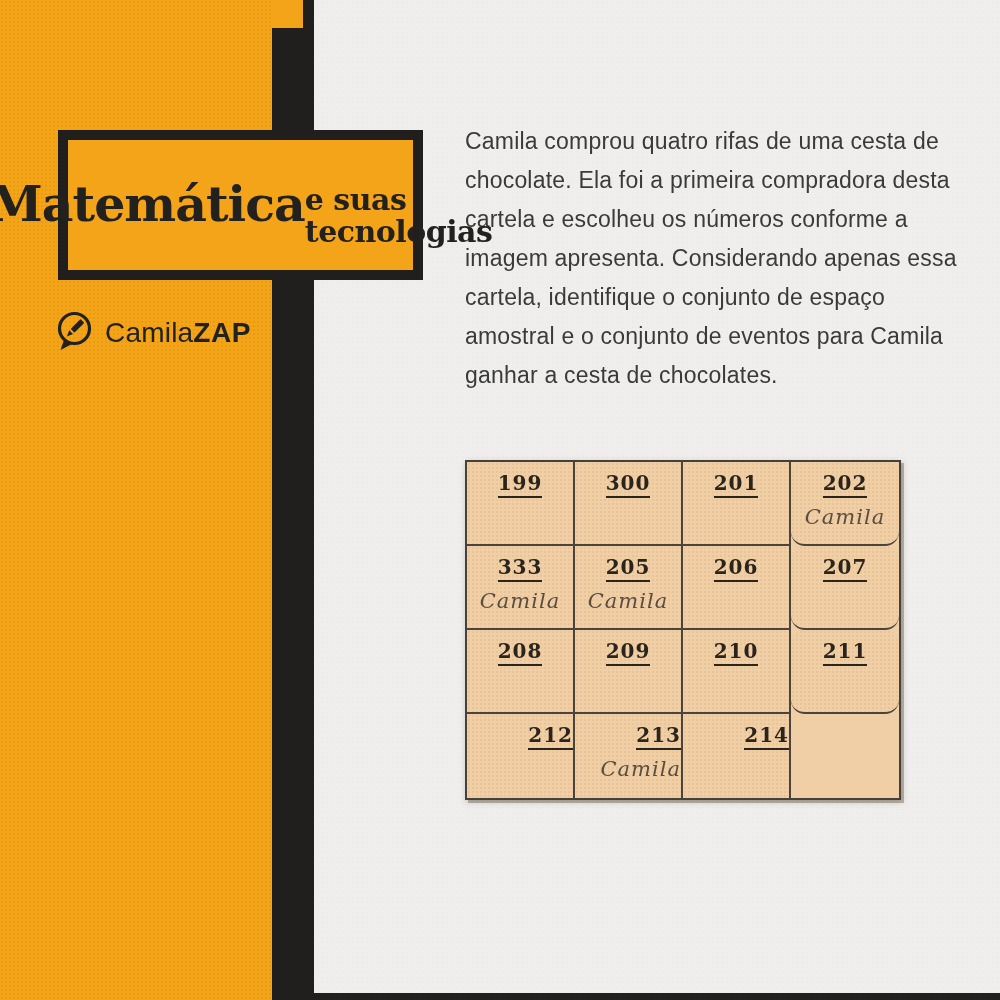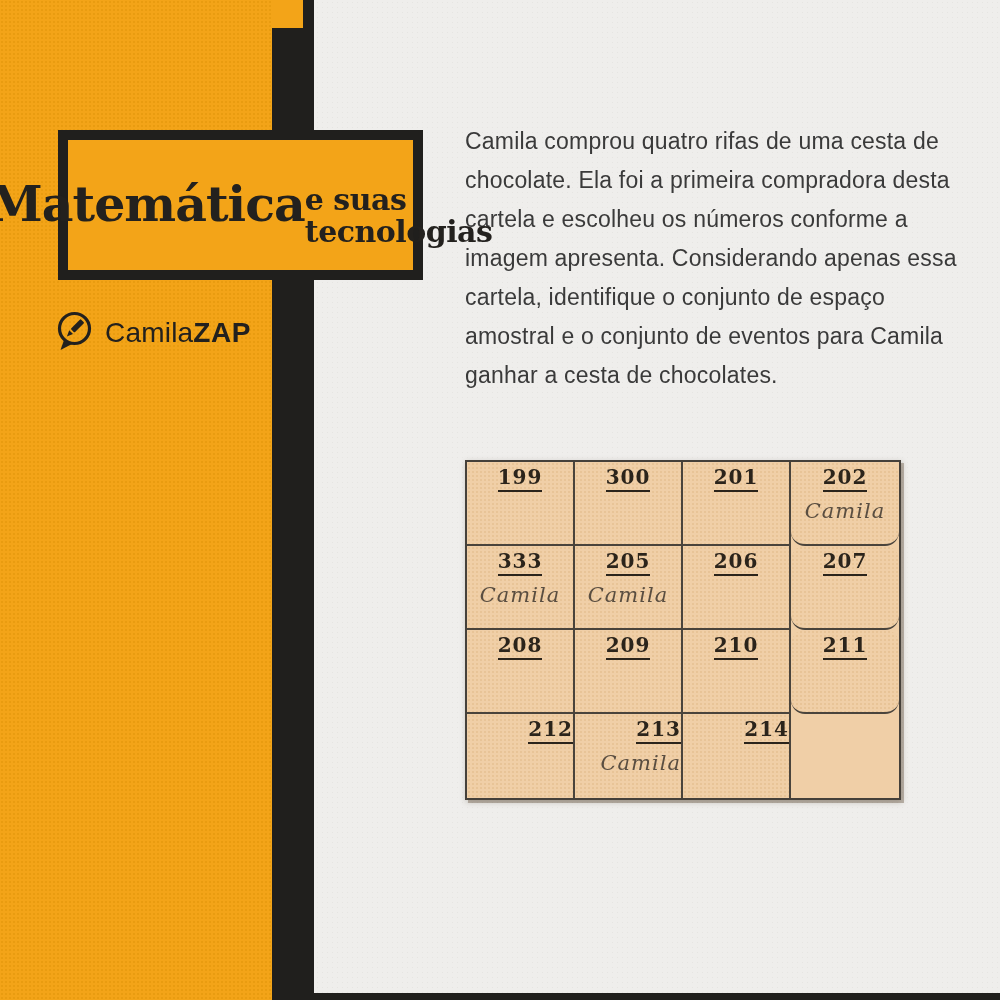--- a/index.html
+++ b/index.html
@@ -80,21 +80,21 @@
     box-shadow: 3px 3px 0 rgba(90, 70, 45, 0.35), 1px 2px 6px rgba(60, 45, 25, 0.25);
     display: grid;
     grid-template-columns: repeat(4, 1fr);
     grid-template-rows: repeat(4, 1fr);
     z-index: 2;
   }
   .cell {
     border-right: 2px solid #4a443c;
     border-bottom: 2px solid #4a443c;
     text-align: center;
-    padding-top: 3px;
+    padding-top: 9px;
     background-image: radial-gradient(#e8c497 0.8px, rgba(0,0,0,0) 0.9px);
     background-size: 4px 4px;
   }
   .cell:nth-child(4n) { border-right: none; border-radius: 14px; }
   .cell:nth-child(n+13) { border-bottom: none; text-align: right; }
   .cell .num {
     display: inline-block;
     font-family: "DejaVu Serif", serif;
     font-weight: 700; font-size: 20px;
     color: #2b241b; letter-spacing: 1px;

